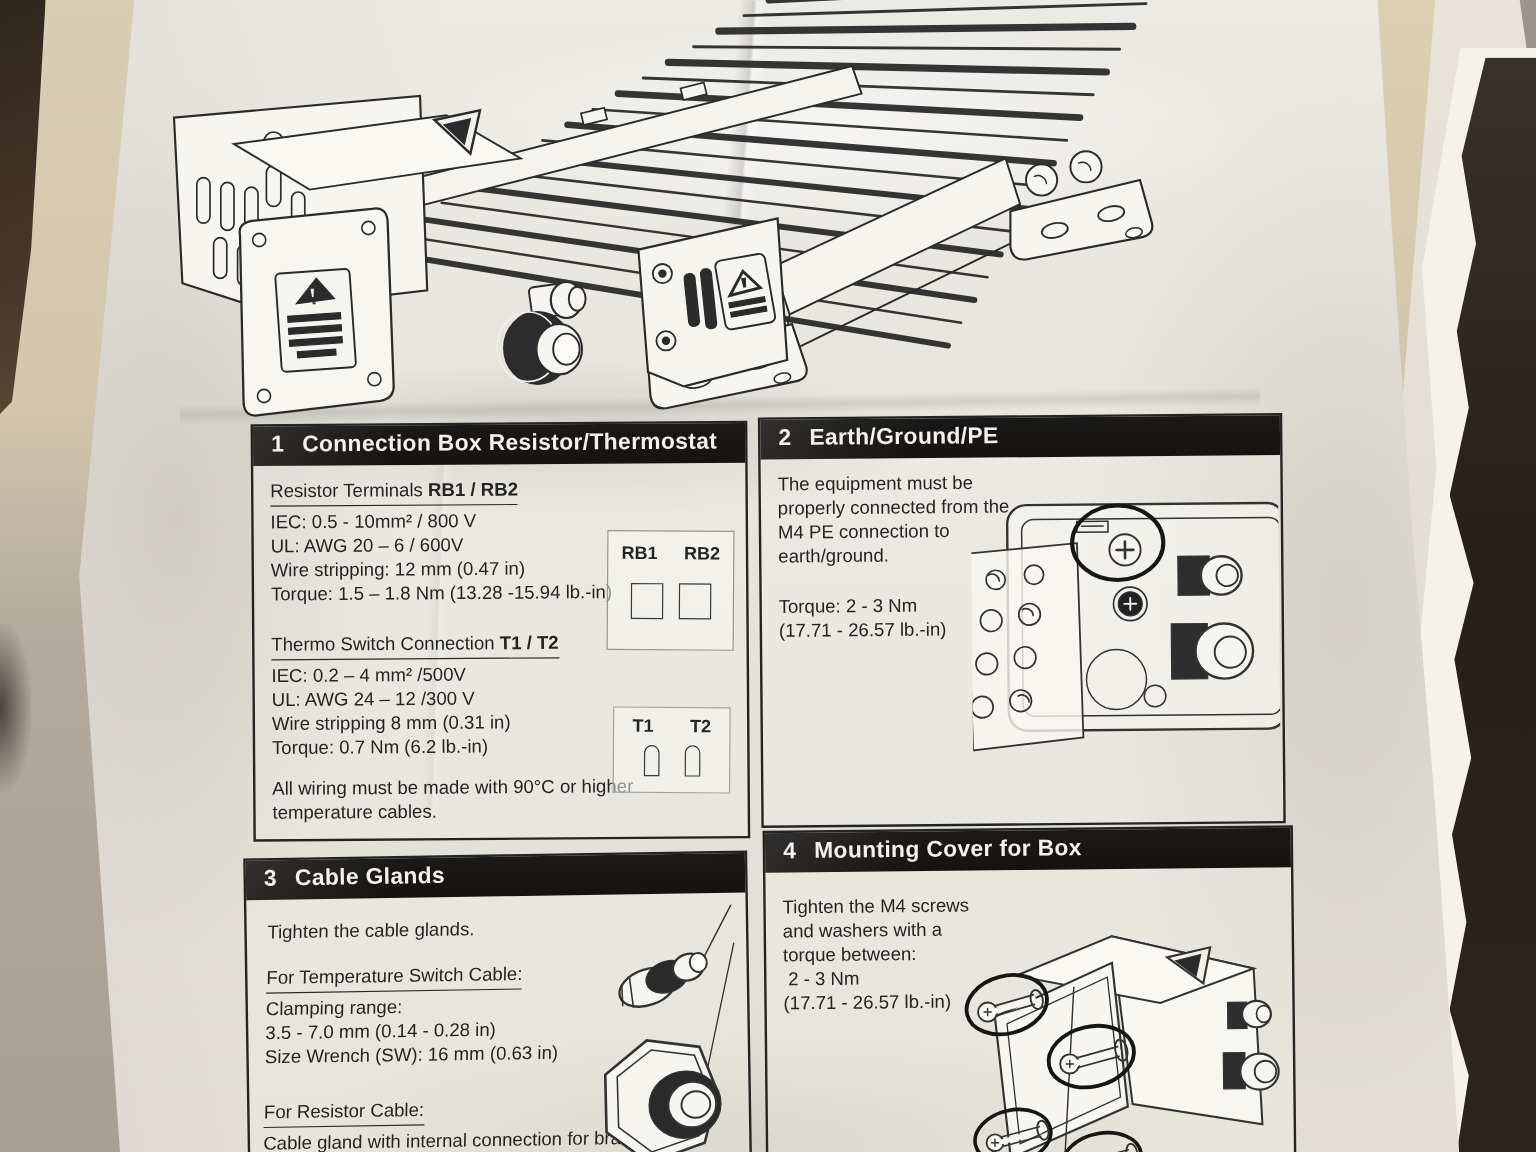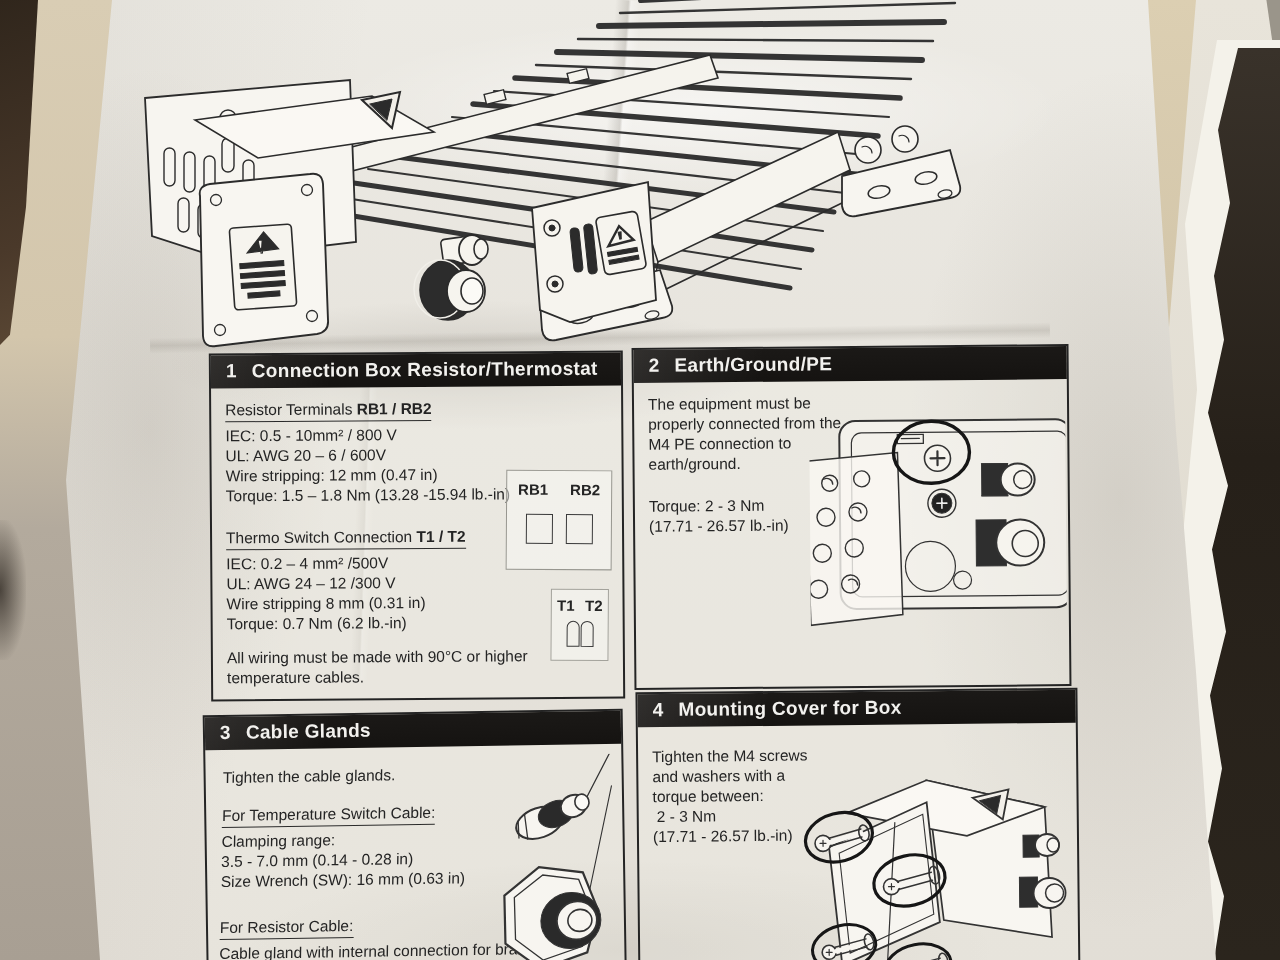--- a/index.html
+++ b/index.html
@@ -84,25 +84,25 @@
   }
   .panel-body{position:relative;font-size:15.5px;line-height:20px;color:#242424;padding:12px 12px 0 14px;}
   .uline{display:inline-block;border-bottom:1.6px solid #2a2a2a;padding-bottom:1px;margin-bottom:4px;}
   .spec{white-space:nowrap;}
   .panel1{left:210px;top:352px;width:414px;height:348px;transform:rotate(-0.4deg);}
   .panel2{left:633px;top:346px;width:437px;height:342px;transform:rotate(-0.5deg);}
   .panel3{left:205px;top:712px;width:420px;height:300px;transform:rotate(-0.9deg);}
   .panel4{left:637px;top:690px;width:442px;height:300px;transform:rotate(-0.6deg);}
   
   .rb-diagram{position:absolute;right:10px;top:56px;width:106px;height:100px;
-    border:1px solid #97968f;background:rgba(250,249,245,.5);transform:rotate(.8deg);margin-top:28px;}
+    border:1px solid #97968f;background:rgba(250,249,245,.5);transform:rotate(.8deg);}
   .rb-labels{display:flex;justify-content:space-around;font-weight:bold;font-size:15px;padding-top:9px;}
   .rb-squares{display:flex;justify-content:space-around;padding:14px 12px 0 12px;}
   .rb-square{width:27px;height:30px;border:1.6px solid #3a3a3a;}
-  .t-diagram{position:absolute;right:14px;top:203px;width:58px;height:72px;
+  .t-diagram{position:absolute;right:14px;top:203px;width:98px;height:72px;
     border:1px solid #a3a29b;background:rgba(250,249,245,.5);transform:rotate(.8deg);}
   .t-labels{display:flex;justify-content:space-around;font-weight:bold;font-size:15px;padding-top:6px;}
   .t-shapes{display:flex;justify-content:space-around;padding:5px 14px 0 14px;}
   .t-shape{width:13px;height:26px;border:1.6px solid #3a3a3a;border-radius:7px 7px 0 0;}
   .p2-text{width:205px;}
   .p4-text{width:195px;}
   .diagram-abs{position:absolute;}
   svg{display:block;}
   .sheet-drawing{position:absolute;left:100px;top:0;width:1080px;height:352px;}
 </style>

